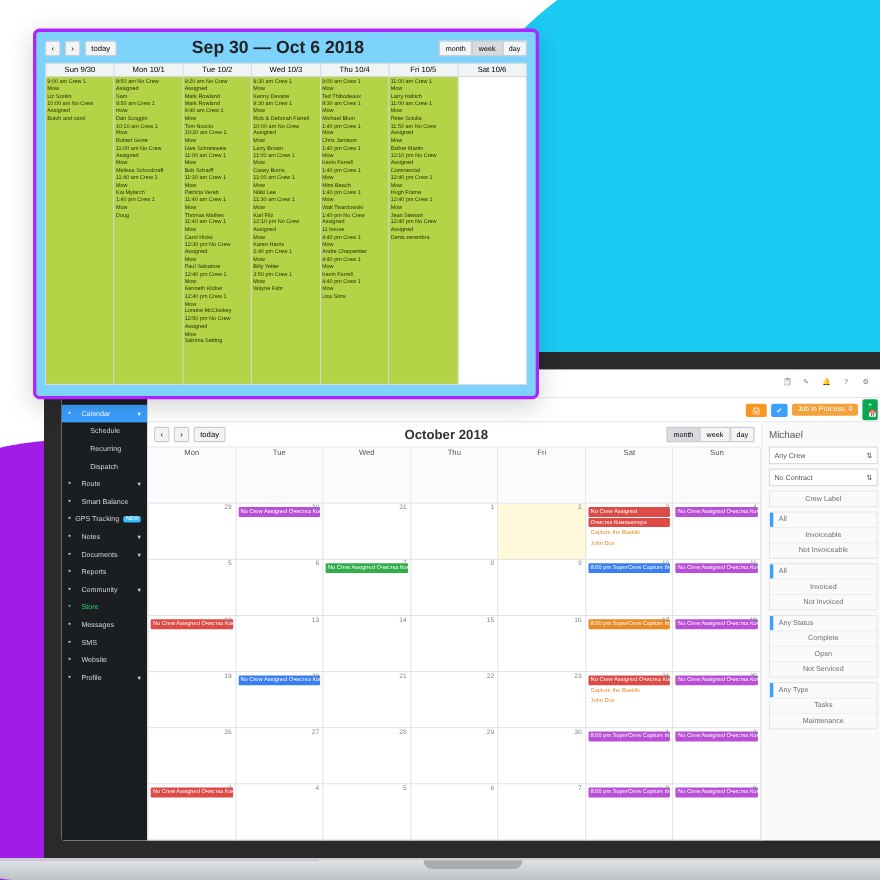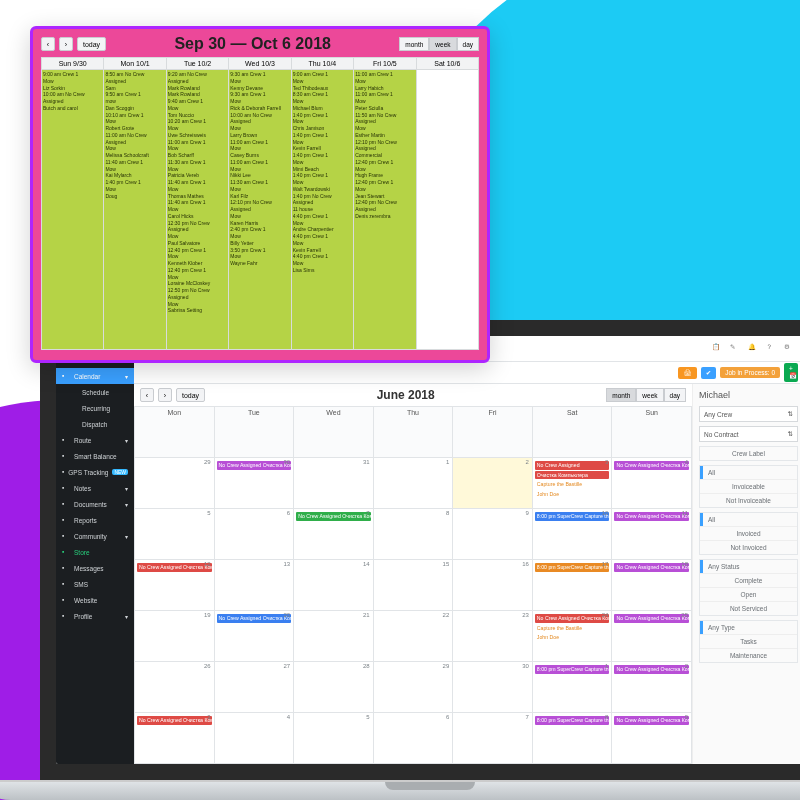--- a/index.html
+++ b/index.html
@@ -54,21 +54,21 @@
   .month-grid { flex:1; display:grid; grid-template-columns: repeat(7,1fr); grid-auto-rows: 1fr; border-top:1px solid #e1e4e7; border-left:1px solid #e1e4e7;}
   .month-head { font-size:7px; color:#555; text-align:center; padding:2px 0; border-right:1px solid #e1e4e7; border-bottom:1px solid #e1e4e7; background:#fafbfc;}
   .month-cell { border-right:1px solid #e1e4e7; border-bottom:1px solid #e1e4e7; position:relative; font-size:6px; padding:2px; min-height:44px; overflow:hidden;}
   .dnum { position:absolute; top:1px; right:3px; color:#7d8489;}
   .month-cell.today { background:#fff9d9;}
   .ev { font-size:5.2px; line-height:1.25; color:#fff; padding:1px 2px; margin-top:1px; border-radius:1px; white-space:nowrap; overflow:hidden;}
   .ev.red{background:#de4a45;} .ev.purple{background:#b84fd6;} .ev.blue{background:#3a7ff0;}
   .ev.green{background:#2fae4a;} .ev.orange{background:#e98a24;} .ev.text{color:#e48b24; background:none;}
 
   
-  .panel-week { position:absolute; top:26px; left:30px; width:460px; background:#ec4899; border:3px solid #ae25ff; border-radius:6px; padding:6px 8px 10px; z-index:30; box-shadow:0 6px 24px rgba(0,0,0,.18);}
+  .panel-week { position:absolute; top:26px; left:30px; width:460px; background:#7dd3fc; border:3px solid #ae25ff; border-radius:6px; padding:6px 8px 10px; z-index:30; box-shadow:0 6px 24px rgba(0,0,0,.18);}
   .wk-toolbar { display:flex; align-items:center; gap:4px; margin-bottom:4px;}
   .wk-title { flex:1; text-align:center; font-weight:700; font-size:16px; color:#222;}
   .wk-grid { display:grid; grid-template-columns: repeat(7,1fr); gap:0; border-top:1px solid #d8dbdd; border-left:1px solid #d8dbdd;}
   .wk-head { font-size:7px; text-align:center; padding:2px 0; background:#f2f3f4; border-right:1px solid #d8dbdd; border-bottom:1px solid #d8dbdd;}
   .wk-col { border-right:1px solid #d8dbdd; border-bottom:1px solid #d8dbdd; background:#b5d346; min-height:280px; padding:1px; font-size:5px; color:#273305; line-height:1.35;}
   .wk-col div{ white-space:nowrap; overflow:hidden;}
 
 </style>
 </head>
 <body>
@@ -179,21 +179,21 @@
           <span class="chip orange">Job in Process: 0</span>
           <span class="chip green">+ 📅</span>
         </div>
 
         <div class="calendar-area">
           <div class="cal-main">
             <div class="cal-toolbar">
               <div class="nav-btn">‹</div>
               <div class="nav-btn">›</div>
               <div class="today-btn">today</div>
-              <div class="cal-title">June 2018</div>
+              <div class="cal-title">October 2018</div>
               <div class="view-btns">
                 <div class="view-btn active">month</div>
                 <div class="view-btn">week</div>
                 <div class="view-btn">day</div>
               </div>
             </div>
             <div class="month-grid" id="month-grid">
                 <div class="month-head">Mon</div>
                 <div class="month-head">Tue</div>
                 <div class="month-head">Wed</div>

